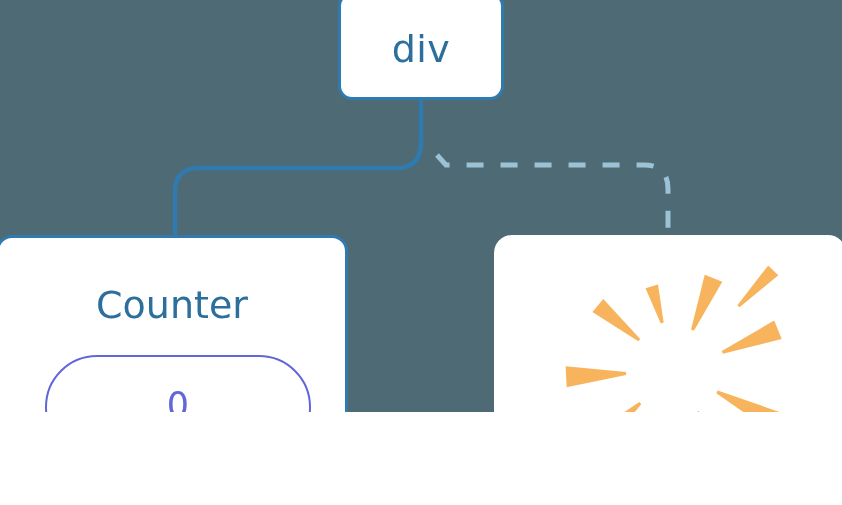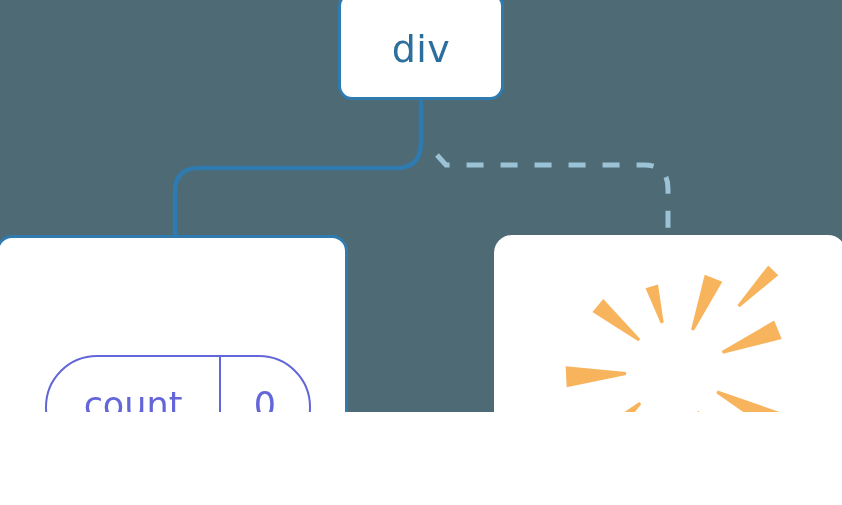--- a/index.html
+++ b/index.html
@@ -123,22 +123,22 @@
   <svg id="edges" viewBox="0 0 842 505">
     <path d="M 421 100 L 421 142 Q 421 168 397 168 L 199 168 Q 175 168 175 192 L 175 237" fill="none" stroke="#2f7bb0" stroke-width="4.5" stroke-linecap="round"></path>
     <path d="M 437 155 L 446 165 L 644 165 Q 668 165 668 189 L 668 237" fill="none" stroke="#9cc2d6" stroke-width="5" stroke-linecap="butt" stroke-dasharray="17 17"></path>
   </svg>
 
   <div class="node" id="node-div">
     <span class="node-title">div</span>
   </div>
 
   <div class="node" id="node-counter">
+    <span class="node-title">Counter</span>
     <div class="state-pill">
-      <div class="state-key">count</div>
       <div class="state-val">0</div>
     </div>
   </div>
 
   <div class="node" id="node-sparkle">
     <svg id="sparkle-svg" viewBox="0 0 352 276">
         <polygon points="199.9,95.8 228.3,46.8 210.7,39.7 197.1,94.6" fill="#f8b45c"></polygon>
         <polygon points="169.7,87.5 164.0,49.6 151.5,53.2 166.8,88.4" fill="#f8b45c"></polygon>
         <polygon points="146.2,104.0 109.3,63.9 98.4,76.9 144.3,106.3" fill="#f8b45c"></polygon>
         <polygon points="132.0,137.1 71.6,131.3 72.7,152.2 132.1,140.1" fill="#f8b45c"></polygon>

